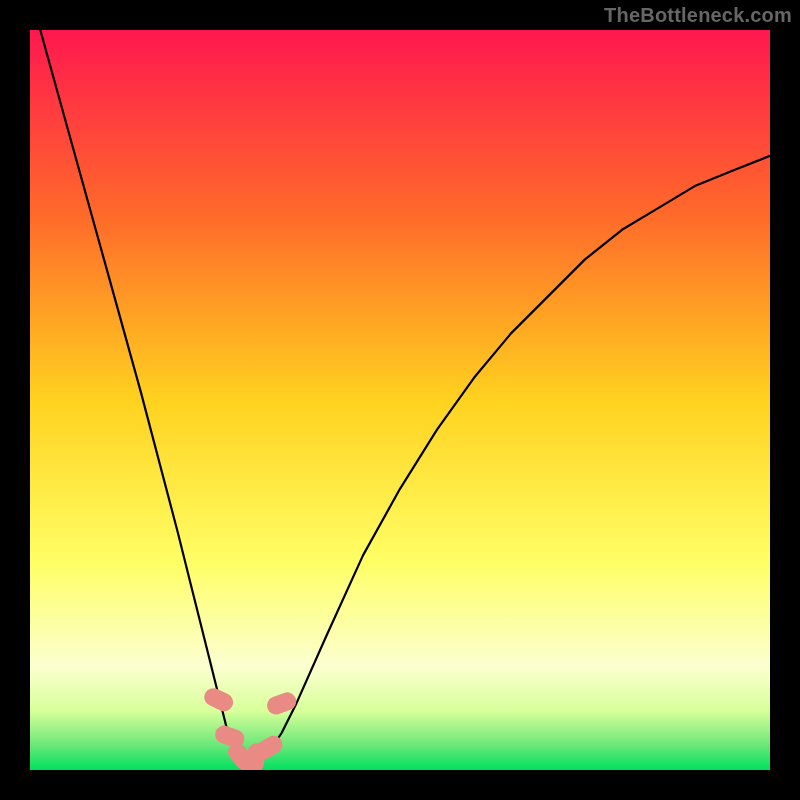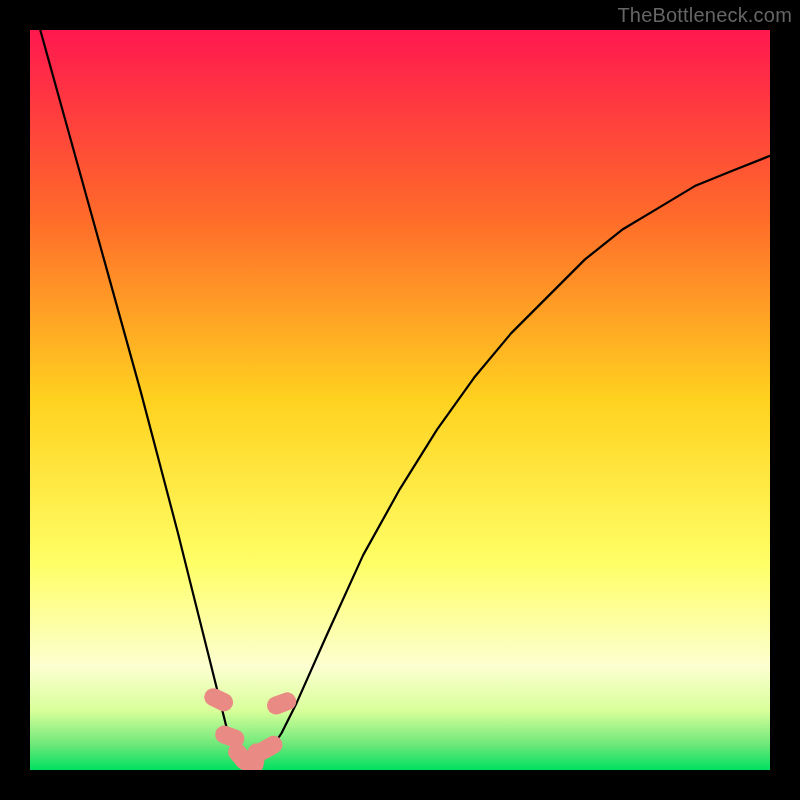--- a/index.html
+++ b/index.html
@@ -23,21 +23,21 @@
     top: 30px;
     width: 740px;
     height: 740px;
   }
   .watermark {
     position: absolute;
     top: 4px;
     right: 8px;
     color: #666;
     font-size: 20px;
-    font-weight: 400;
+    font-weight: 700;
     letter-spacing: 0.2px;
     z-index: 10;
   }
   svg {
     display: block;
   }
 </style>
 </head>
 <body>
 

